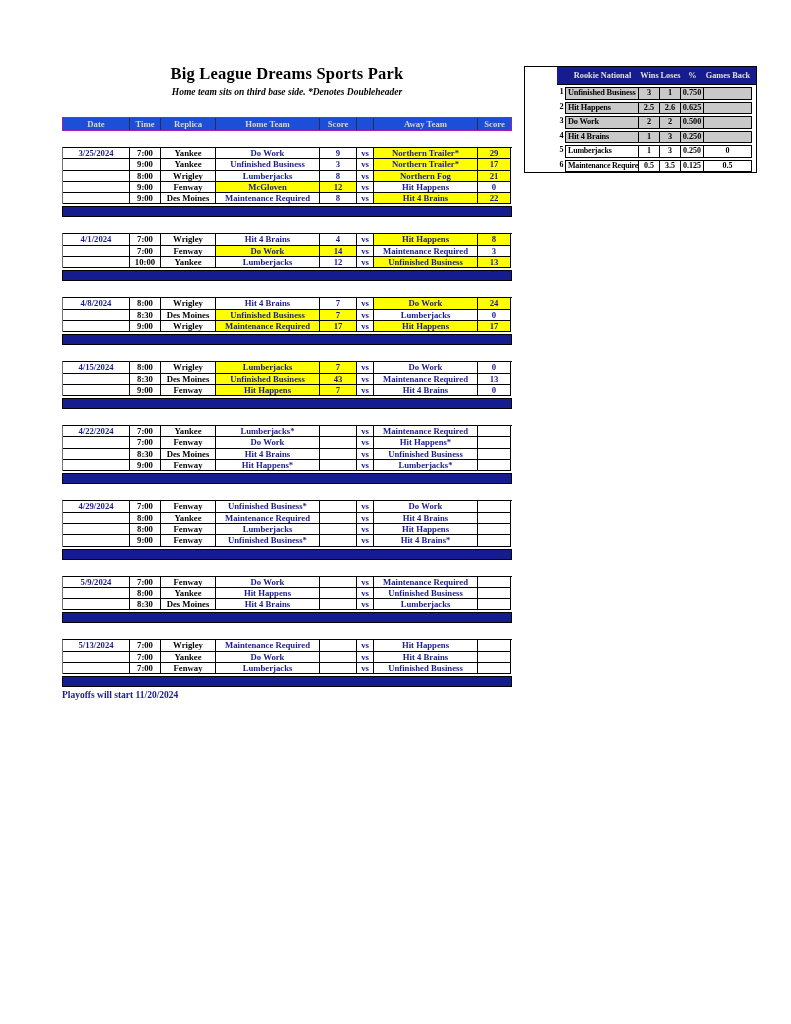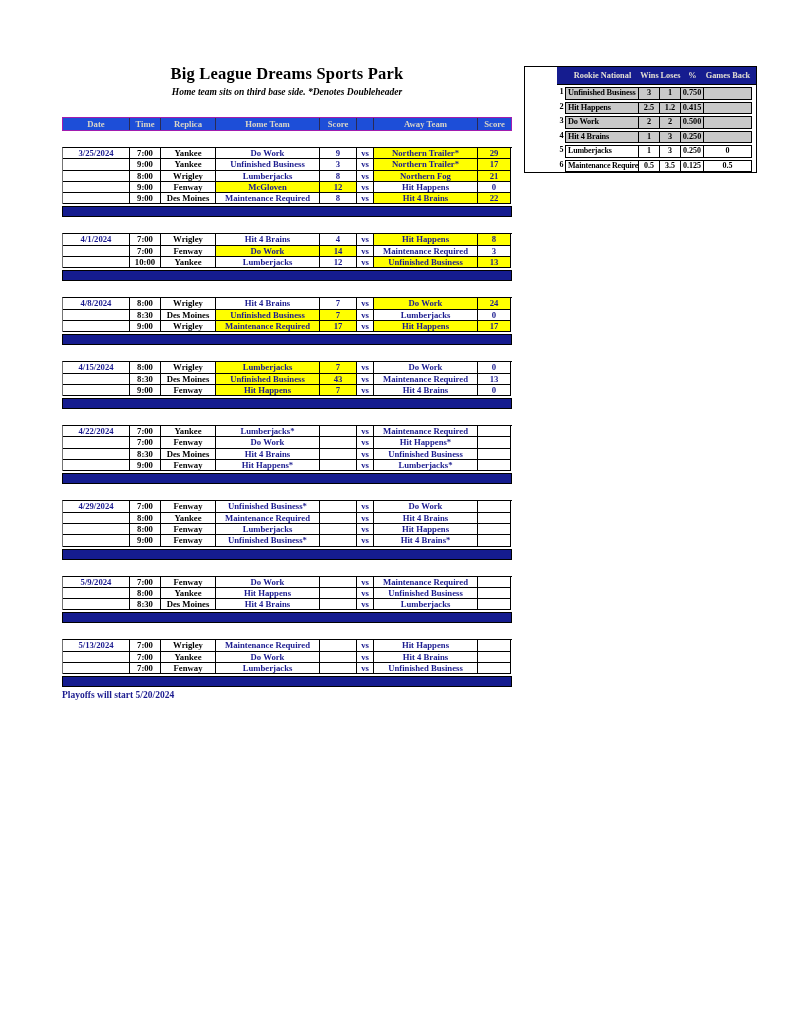--- a/index.html
+++ b/index.html
@@ -369,21 +369,21 @@
     <div class="c black-text">Fenway</div>
     <div class="c navy-text home">Lumberjacks</div>
     <div class="c navy-text home_score"></div>
     <div class="c navy-text">vs</div>
     <div class="c navy-text away">Unfinished Business</div>
     <div class="c navy-text away_score"></div>
   </div>
         </div>
         <div class="sep"></div>
       </div>
-    <div class="sched-footer">Playoffs will start 5/20/2024</div>
+    <div class="sched-footer">Playoffs will start 11/20/2024</div>
   </div>
 
   <div class="standings">
     <div class="st-grid st-header">
       <div class="hc"></div>
       <div class="hc">Rookie National</div>
       <div class="hc">Wins</div>
       <div class="hc">Loses</div>
       <div class="hc">%</div>
       <div class="hc">Games Back</div>
@@ -394,22 +394,22 @@
     <div class="c team">Unfinished Business</div>
     <div class="c">3</div>
     <div class="c">1</div>
     <div class="c">0.750</div>
     <div class="c"></div>
   </div>
         <div class="st-grid st-row gray">
     <div class="c rank">2</div>
     <div class="c team">Hit Happens</div>
     <div class="c">2.5</div>
-    <div class="c">1.2</div>
-    <div class="c">0.415</div>
+    <div class="c">2.6</div>
+    <div class="c">0.625</div>
     <div class="c"></div>
   </div>
         <div class="st-grid st-row gray">
     <div class="c rank">3</div>
     <div class="c team">Do Work</div>
     <div class="c">2</div>
     <div class="c">2</div>
     <div class="c">0.500</div>
     <div class="c"></div>
   </div>

